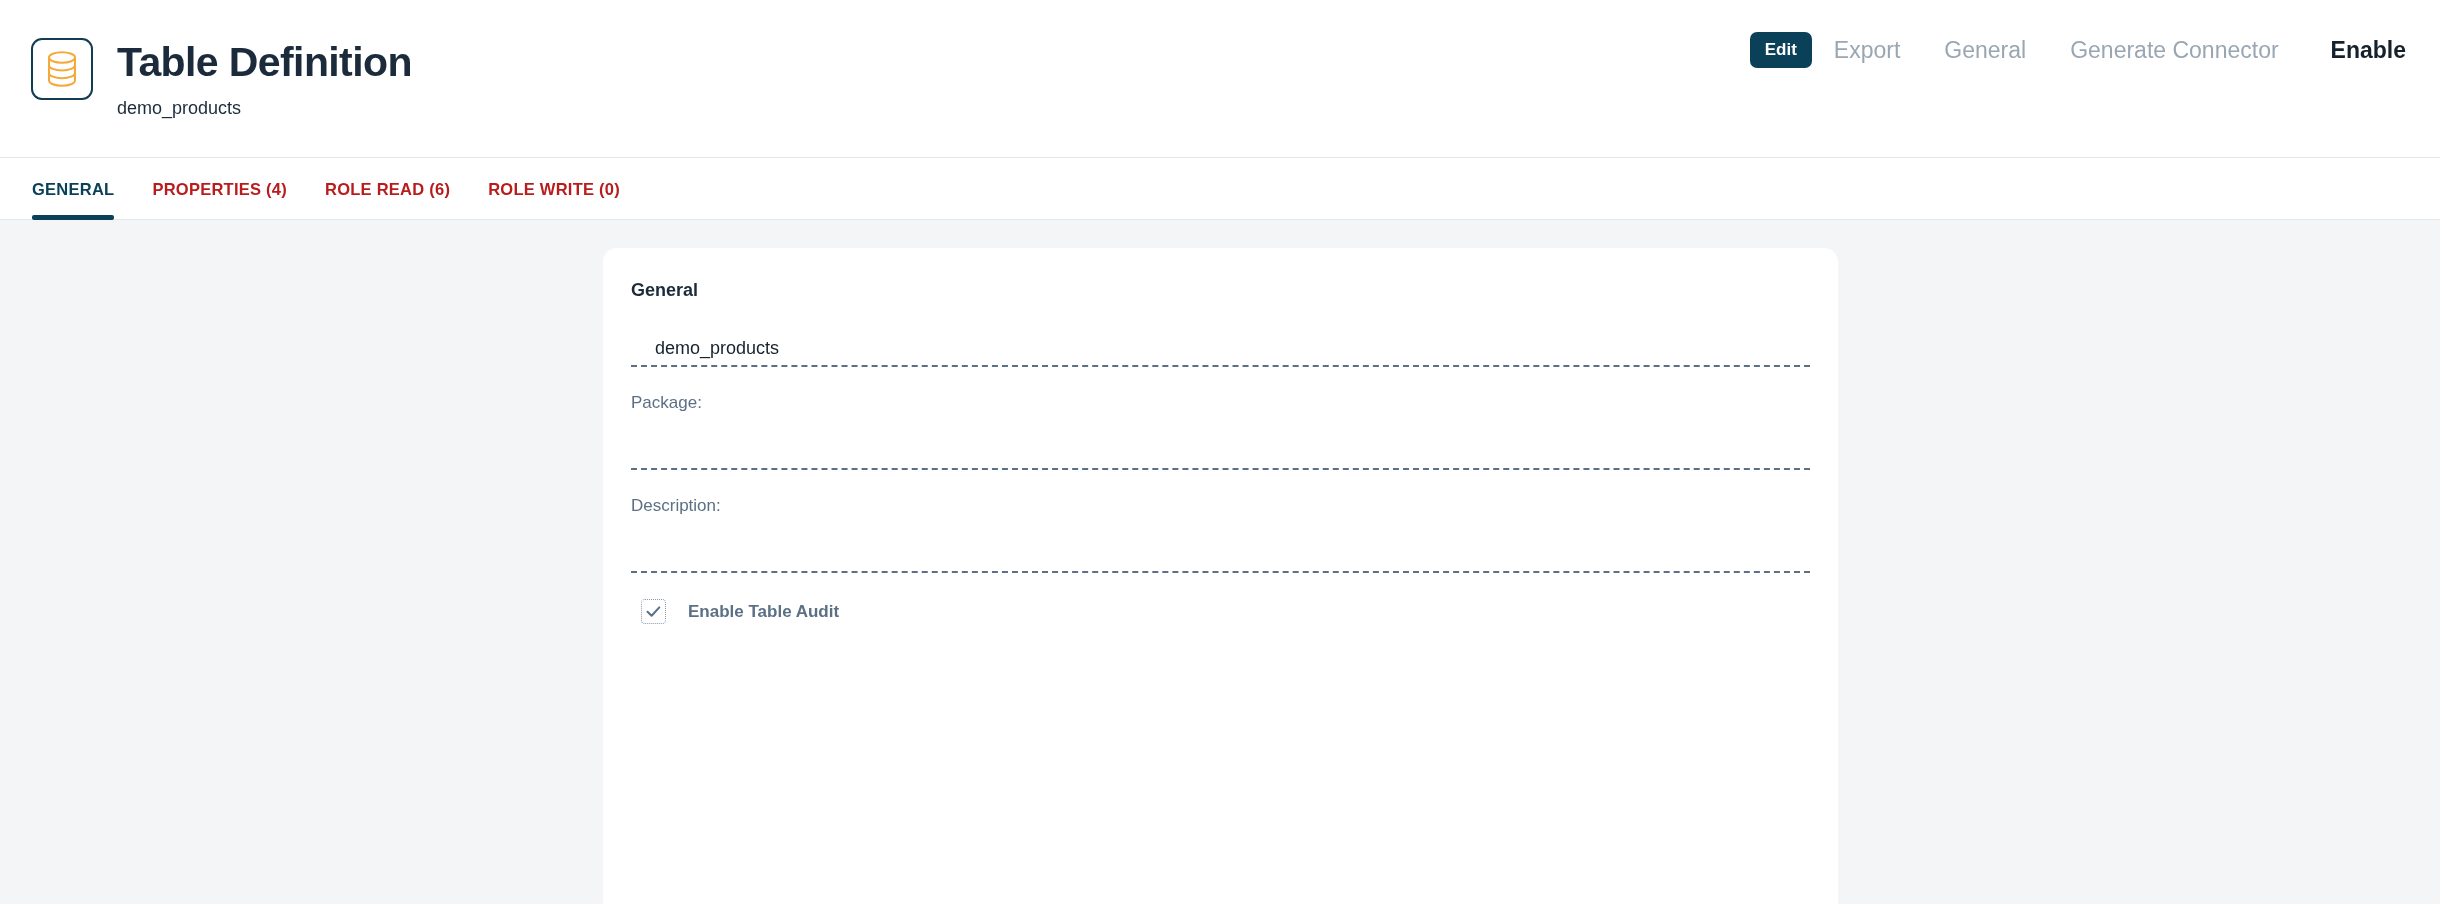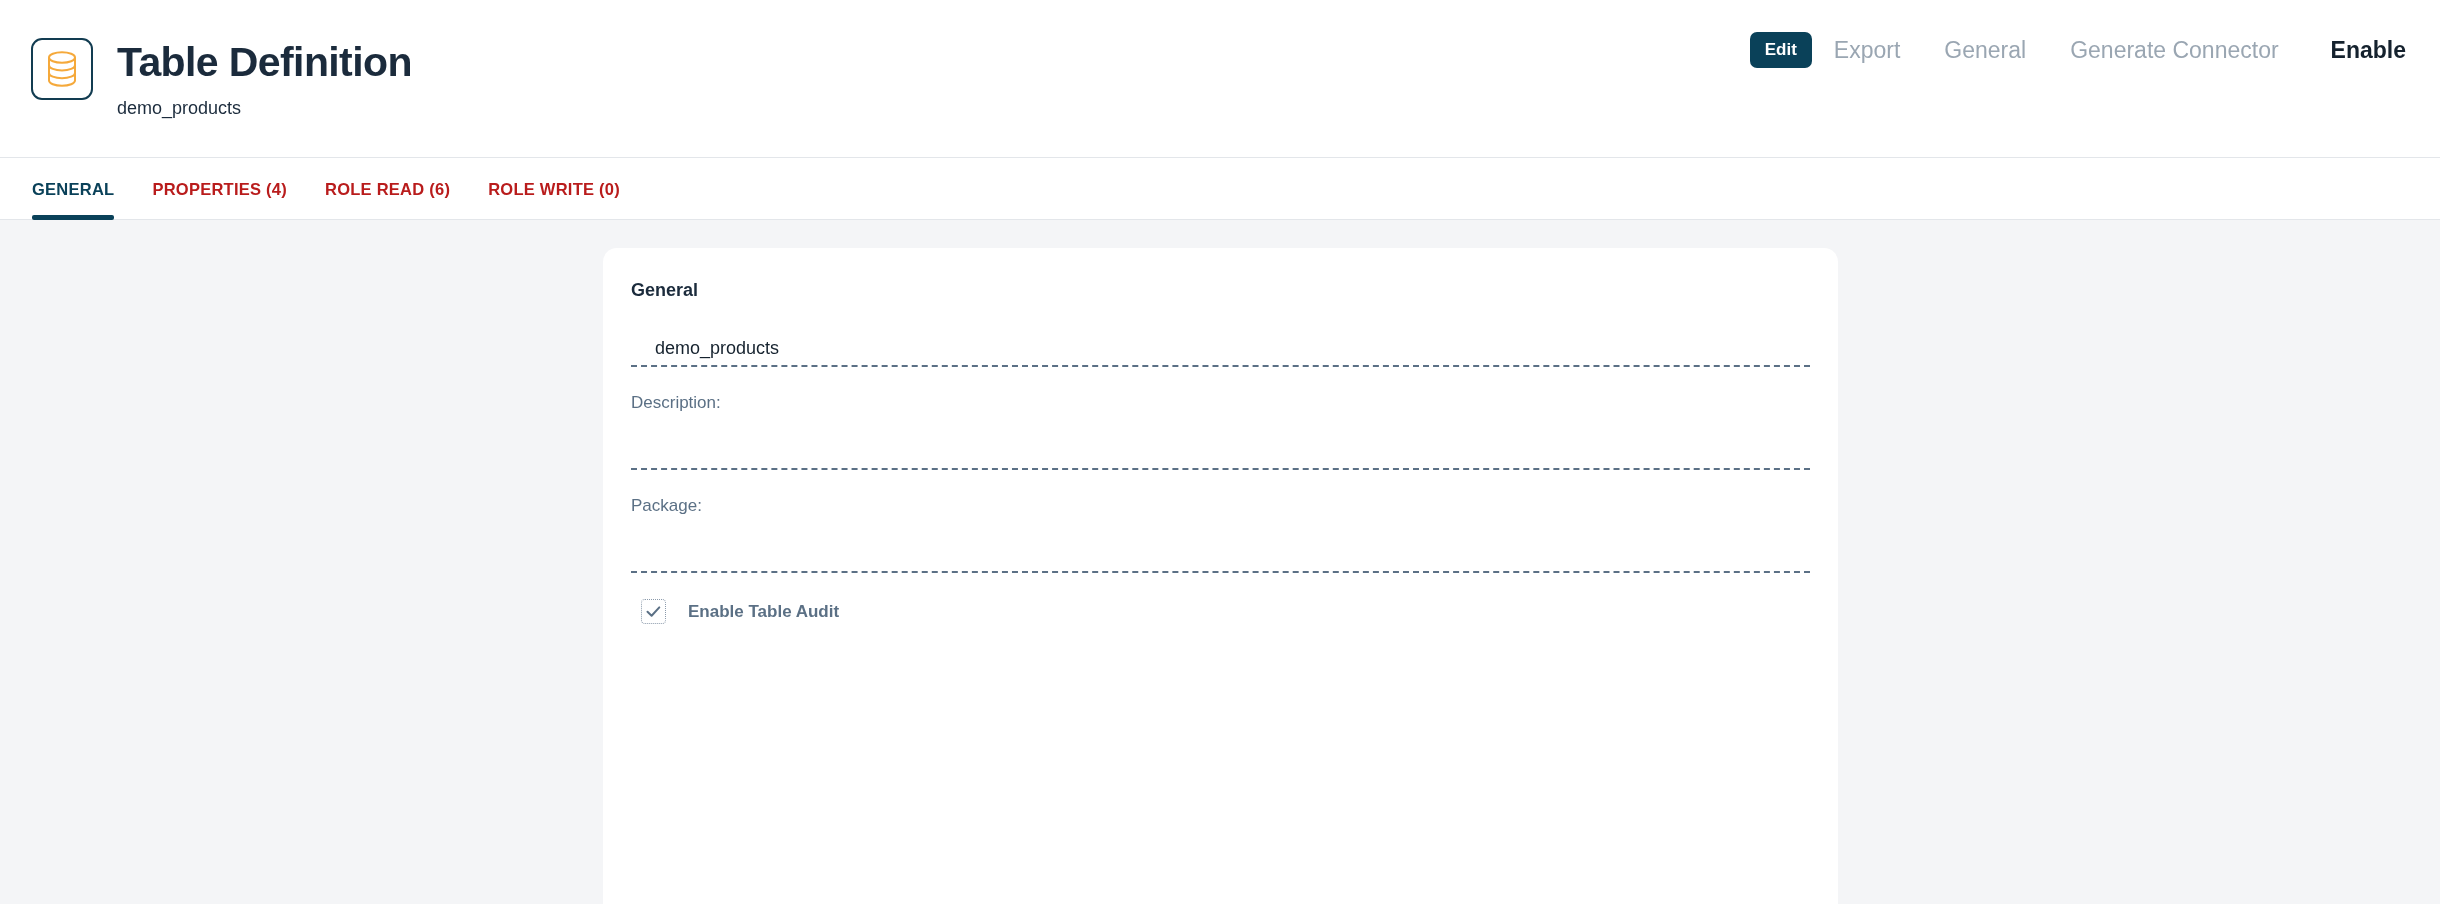--- a/index.html
+++ b/index.html
@@ -258,29 +258,29 @@
 
     <div class="card-section-title">General</div>
 
 
     <div class="field-block">
       <div class="field-value-row">
         <div class="field-value">demo_products</div>
       </div>
     </div>
 
+    <div class="field-block package">
+      <div class="field-label">Package:</div>
+      <div class="field-value-row">
+        <div class="field-value"></div>
+      </div>
+    </div>
+
     <div class="field-block description">
       <div class="field-label">Description:</div>
-      <div class="field-value-row">
-        <div class="field-value"></div>
-      </div>
-    </div>
-
-    <div class="field-block package">
-      <div class="field-label">Package:</div>
       <div class="field-value-row">
         <div class="field-value"></div>
       </div>
     </div>
 
     <div class="checkbox-row">
       <div class="checkbox-box">
         <svg width="17" height="17" viewBox="0 0 17 17" fill="none" aria-hidden="true">
           <path d="M2.5 8.8 L6.6 12.8 L14.3 4.4" stroke="#5b7085" stroke-width="2" stroke-linecap="round" stroke-linejoin="round"></path>
         </svg>

